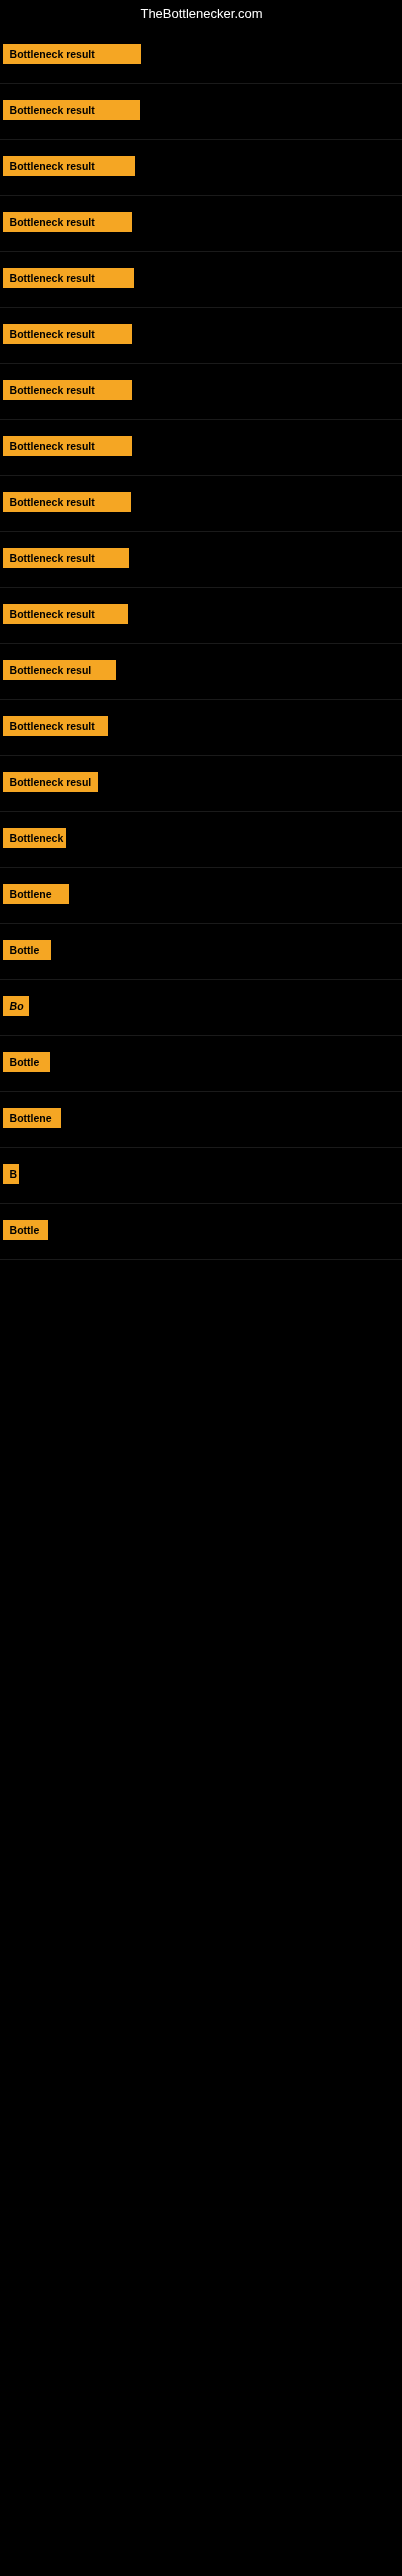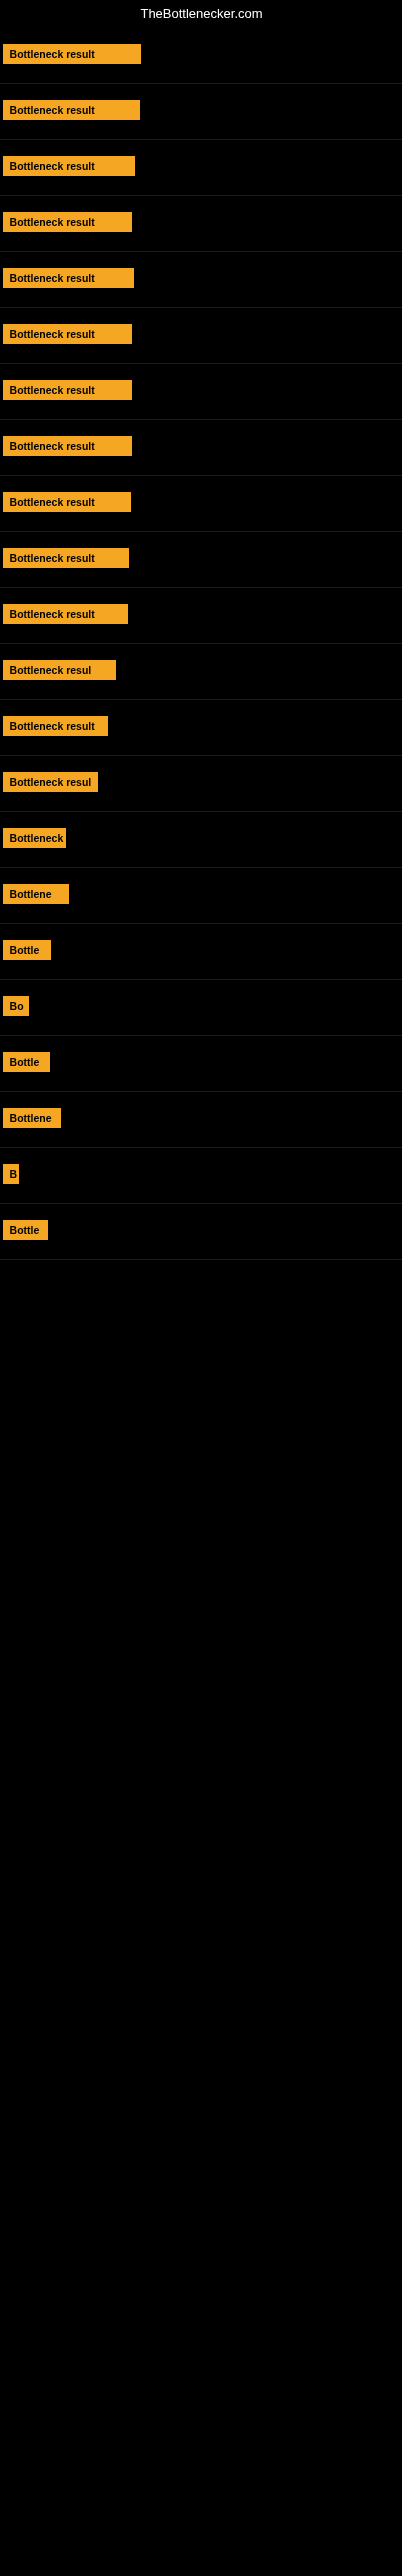--- a/index.html
+++ b/index.html
@@ -42,21 +42,21 @@
       <div style="position: relative; padding: 16px 3.2px; border-bottom: 0.8px solid rgb(26, 26, 26);"><span style="background-color: rgb(245, 166, 35); color: rgb(0, 0, 0); font-size: 10.5px; font-weight: bold; padding: 4px 6.4px; display: inline-block; white-space: nowrap; overflow: hidden; max-width: 129px; width: 129px;">Bottleneck result</span></div>
       <div style="position: relative; padding: 16px 3.2px; border-bottom: 0.8px solid rgb(26, 26, 26);"><span style="background-color: rgb(245, 166, 35); color: rgb(0, 0, 0); font-size: 10.5px; font-weight: bold; padding: 4px 6.4px; display: inline-block; white-space: nowrap; overflow: hidden; max-width: 128px; width: 128px;">Bottleneck result</span></div>
       <div style="position: relative; padding: 16px 3.2px; border-bottom: 0.8px solid rgb(26, 26, 26);"><span style="background-color: rgb(245, 166, 35); color: rgb(0, 0, 0); font-size: 10.5px; font-weight: bold; padding: 4px 6.4px; display: inline-block; white-space: nowrap; overflow: hidden; max-width: 126px; width: 126px;">Bottleneck result</span></div>
       <div style="position: relative; padding: 16px 3.2px; border-bottom: 0.8px solid rgb(26, 26, 26);"><span style="background-color: rgb(245, 166, 35); color: rgb(0, 0, 0); font-size: 10.5px; font-weight: bold; padding: 4px 6.4px; display: inline-block; white-space: nowrap; overflow: hidden; max-width: 125px; width: 125px;">Bottleneck result</span></div>
       <div style="position: relative; padding: 16px 3.2px; border-bottom: 0.8px solid rgb(26, 26, 26);"><span style="background-color: rgb(245, 166, 35); color: rgb(0, 0, 0); font-size: 10.5px; font-weight: bold; padding: 4px 6.4px; display: inline-block; white-space: nowrap; overflow: hidden; max-width: 113px; width: 113px;">Bottleneck resul</span></div>
       <div style="position: relative; padding: 16px 3.2px; border-bottom: 0.8px solid rgb(26, 26, 26);"><span style="background-color: rgb(245, 166, 35); color: rgb(0, 0, 0); font-size: 10.5px; font-weight: bold; padding: 4px 6.4px; display: inline-block; white-space: nowrap; overflow: hidden; max-width: 105px; width: 105px;">Bottleneck result</span></div>
       <div style="position: relative; padding: 16px 3.2px; border-bottom: 0.8px solid rgb(26, 26, 26);"><span style="background-color: rgb(245, 166, 35); color: rgb(0, 0, 0); font-size: 10.5px; font-weight: bold; padding: 4px 6.4px; display: inline-block; white-space: nowrap; overflow: hidden; max-width: 95px; width: 95px;">Bottleneck resul</span></div>
       <div style="position: relative; padding: 16px 3.2px; border-bottom: 0.8px solid rgb(26, 26, 26);"><span style="background-color: rgb(245, 166, 35); color: rgb(0, 0, 0); font-size: 10.5px; font-weight: bold; padding: 4px 6.4px; display: inline-block; white-space: nowrap; overflow: hidden; max-width: 81px; width: 63px;">Bottleneck r</span></div>
       <div style="position: relative; padding: 16px 3.2px; border-bottom: 0.8px solid rgb(26, 26, 26);"><span style="background-color: rgb(245, 166, 35); color: rgb(0, 0, 0); font-size: 10.5px; font-weight: bold; padding: 4px 6.4px; display: inline-block; white-space: nowrap; overflow: hidden; max-width: 66px; width: 66px;">Bottlene</span></div>
       <div style="position: relative; padding: 16px 3.2px; border-bottom: 0.8px solid rgb(26, 26, 26);"><span style="background-color: rgb(245, 166, 35); color: rgb(0, 0, 0); font-size: 10.5px; font-weight: bold; padding: 4px 6.4px; display: inline-block; white-space: nowrap; overflow: hidden; max-width: 48px; width: 48px;">Bottle</span></div>
-      <div style="position: relative; padding: 16px 3.2px; border-bottom: 0.8px solid rgb(26, 26, 26);"><span style="background-color: rgb(245, 166, 35); color: rgb(0, 0, 0); font-size: 10.5px; font-weight: bold; padding: 4px 6.4px; display: inline-block; white-space: nowrap; overflow: hidden; max-width: 26px; width: 26px;">Bo</span></div>
+      <div style="position: relative; padding: 16px 3.2px; border-bottom: 0.8px solid rgb(26, 26, 26); font-style: italic;"><span style="background-color: rgb(245, 166, 35); color: rgb(0, 0, 0); font-size: 10.5px; font-weight: bold; padding: 4px 6.4px; display: inline-block; white-space: nowrap; overflow: hidden; max-width: 26px; width: 26px;">Bo</span></div>
       <div style="position: relative; padding: 16px 3.2px; border-bottom: 0.8px solid rgb(26, 26, 26);"><span style="background-color: rgb(245, 166, 35); color: rgb(0, 0, 0); font-size: 10.5px; font-weight: bold; padding: 4px 6.4px; display: inline-block; white-space: nowrap; overflow: hidden; max-width: 47px; width: 47px;">Bottle</span></div>
       <div style="position: relative; padding: 16px 3.2px; border-bottom: 0.8px solid rgb(26, 26, 26);"><span style="background-color: rgb(245, 166, 35); color: rgb(0, 0, 0); font-size: 10.5px; font-weight: bold; padding: 4px 6.4px; display: inline-block; white-space: nowrap; overflow: hidden; max-width: 58px; width: 58px;">Bottlene</span></div>
       <div style="position: relative; padding: 16px 3.2px; border-bottom: 0.8px solid rgb(26, 26, 26);"><span style="background-color: rgb(245, 166, 35); color: rgb(0, 0, 0); font-size: 10.5px; font-weight: bold; padding: 4px 6.4px; display: inline-block; white-space: nowrap; overflow: hidden; max-width: 16px; width: 16px;">B</span></div>
       <div style="position: relative; padding: 16px 3.2px; border-bottom: 0.8px solid rgb(26, 26, 26);"><span style="background-color: rgb(245, 166, 35); color: rgb(0, 0, 0); font-size: 10.5px; font-weight: bold; padding: 4px 6.4px; display: inline-block; white-space: nowrap; overflow: hidden; max-width: 45px; width: 45px;">Bottle</span></div>
     </div>
 
 </div>
 
 
 </body></html>

